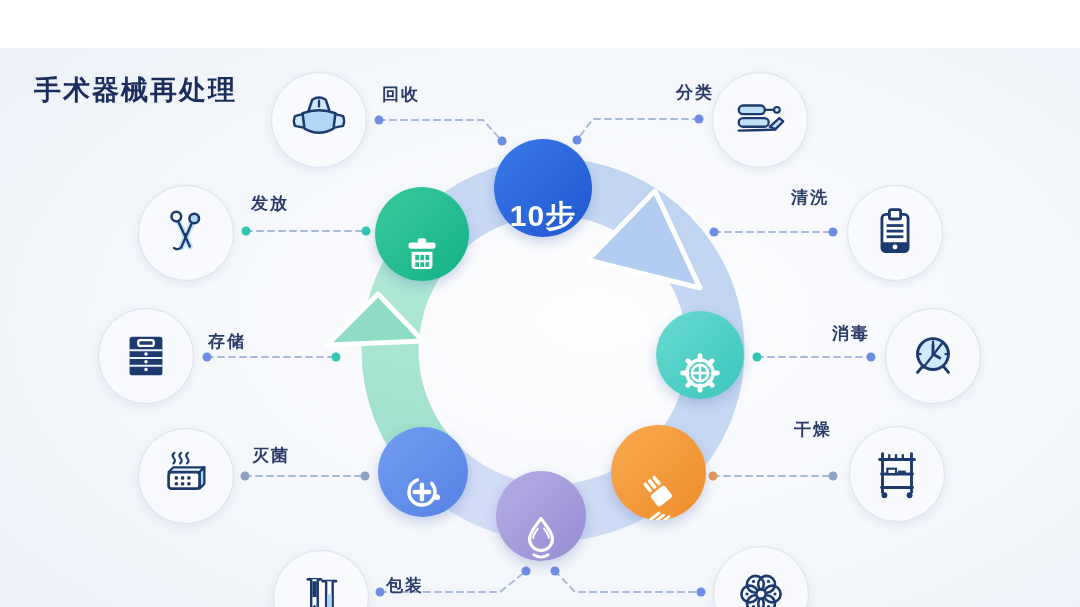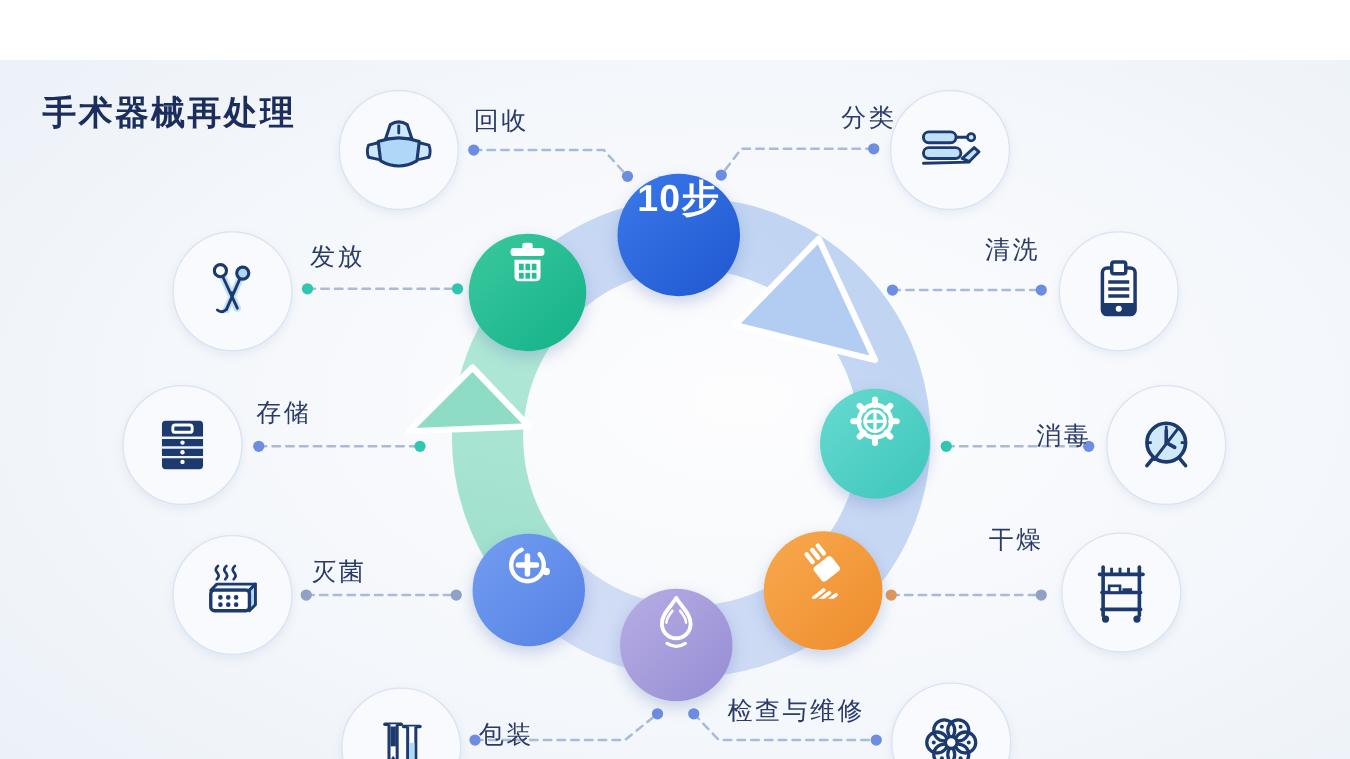--- a/index.html
+++ b/index.html
@@ -2,26 +2,26 @@
 <html><head>
 <meta charset="utf-8">
 <style>
   html,body{margin:0;padding:0;}
   body{font-family:"Liberation Sans","DejaVu Sans",sans-serif;}
   .canvas{position:relative;width:1080px;height:607px;overflow:hidden;
     background:radial-gradient(ellipse at 55% 45%, #fdfdfe 0%, #f4f7fb 55%, #eaf0f7 100%);margin-top:48px;}
   .title{position:absolute;left:34px;top:24px;margin:0;font-size:27px;font-weight:800;
     color:#1b2d5c;letter-spacing:2px;}
   .ring-svg{position:absolute;left:0;top:0;}
-  .step-label{position:absolute;transform:translateX(-50%);font-size:20px;font-weight:400;
+  .step-label{position:absolute;transform:translateX(-50%);font-size:17px;font-weight:700;
     color:#2b3b68;letter-spacing:2px;white-space:nowrap;}
   .outer-circle{position:absolute;width:94px;height:94px;border-radius:50%;
     background:#f8fafd;border:1px solid #dbe3f0;box-shadow:0 3px 8px rgba(110,140,190,.12);
     display:flex;align-items:center;justify-content:center;}
-  .badge{position:absolute;border-radius:50%;display:flex;align-items:flex-start;justify-content:center;
+  .badge{position:absolute;border-radius:50%;display:flex;align-items:flex-end;justify-content:center;
     box-shadow:0 5px 12px rgba(80,110,180,.28);}
   .badge-steps{left:494px;top:91px;width:98px;height:98px;
     background:linear-gradient(135deg,#3b79ea,#1f57cf);}
   .badge-steps .num{color:#fff;font-size:30px;font-weight:800;letter-spacing:1px;}
   .badge-trash{left:375px;top:139px;width:94px;height:94px;
     background:linear-gradient(135deg,#3bc89e,#14b288);}
   .badge-gear{left:656px;top:263px;width:88px;height:88px;
     background:linear-gradient(135deg,#68dad0,#3cc6bb);}
   .badge-brush{left:611px;top:377px;width:95px;height:95px;
     background:linear-gradient(135deg,#f8a94f,#ee8d2c);}
@@ -35,26 +35,26 @@
   .pos-clock{left:885px;top:260px;}
   .pos-cart{left:849px;top:378px;}
   .pos-flower{left:713px;top:498px;}
   .pos-tubes{left:273px;top:502px;}
   .pos-steril{left:138px;top:380px;}
   .pos-cabinet{left:98px;top:260px;}
   .pos-scissors{left:138px;top:137px;}
   .lbl-collection{left:401px;top:35px;}
   .lbl-sorting{left:695px;top:33px;}
   .lbl-cleaning{left:810px;top:138px;}
-  .lbl-disinfection{left:851px;top:287px;}
+  .lbl-disinfection{left:851px;top:274px;}
   .lbl-drying{left:813px;top:370px;}
   .lbl-inspection{left:637px;top:507px;}
   .lbl-packaging{left:405px;top:526px;}
   .lbl-sterilization{left:271px;top:396px;}
-  .lbl-storage{left:227px;top:269px;}
+  .lbl-storage{left:227px;top:282px;}
   .lbl-distribution{left:270px;top:144px;}
   .bottom-strip{position:absolute;left:0;bottom:0;width:100%;height:6px;opacity:.85;
     filter:blur(1px);
     background:linear-gradient(90deg,#b6d0ee,#9abde5 28%,#c3d8f1 65%,#a7c6ea 100%);}
 </style>
 </head>
 <body>
 
 <div class="canvas">
 
@@ -354,20 +354,19 @@
       <circle cx="38.5" cy="15" r="5" fill="#aed8f5" stroke="#1d3a6e" stroke-width="2.6"></circle>
       <circle cx="29.5" cy="31.5" r="1.6" fill="#1d3a6e"></circle>
     </svg>
   </div>
 
   <div class="step-label lbl-collection">回收</div>
   <div class="step-label lbl-sorting">分类</div>
   <div class="step-label lbl-cleaning">清洗</div>
   <div class="step-label lbl-disinfection">消毒</div>
   <div class="step-label lbl-drying">干燥</div>
-  <div class="step-label lbl-inspection">检查与维修</div>
   <div class="step-label lbl-packaging">包装</div>
   <div class="step-label lbl-sterilization">灭菌</div>
   <div class="step-label lbl-storage">存储</div>
   <div class="step-label lbl-distribution">发放</div>
 
   <div class="bottom-strip"></div>
 </div>
 
 </body></html>

